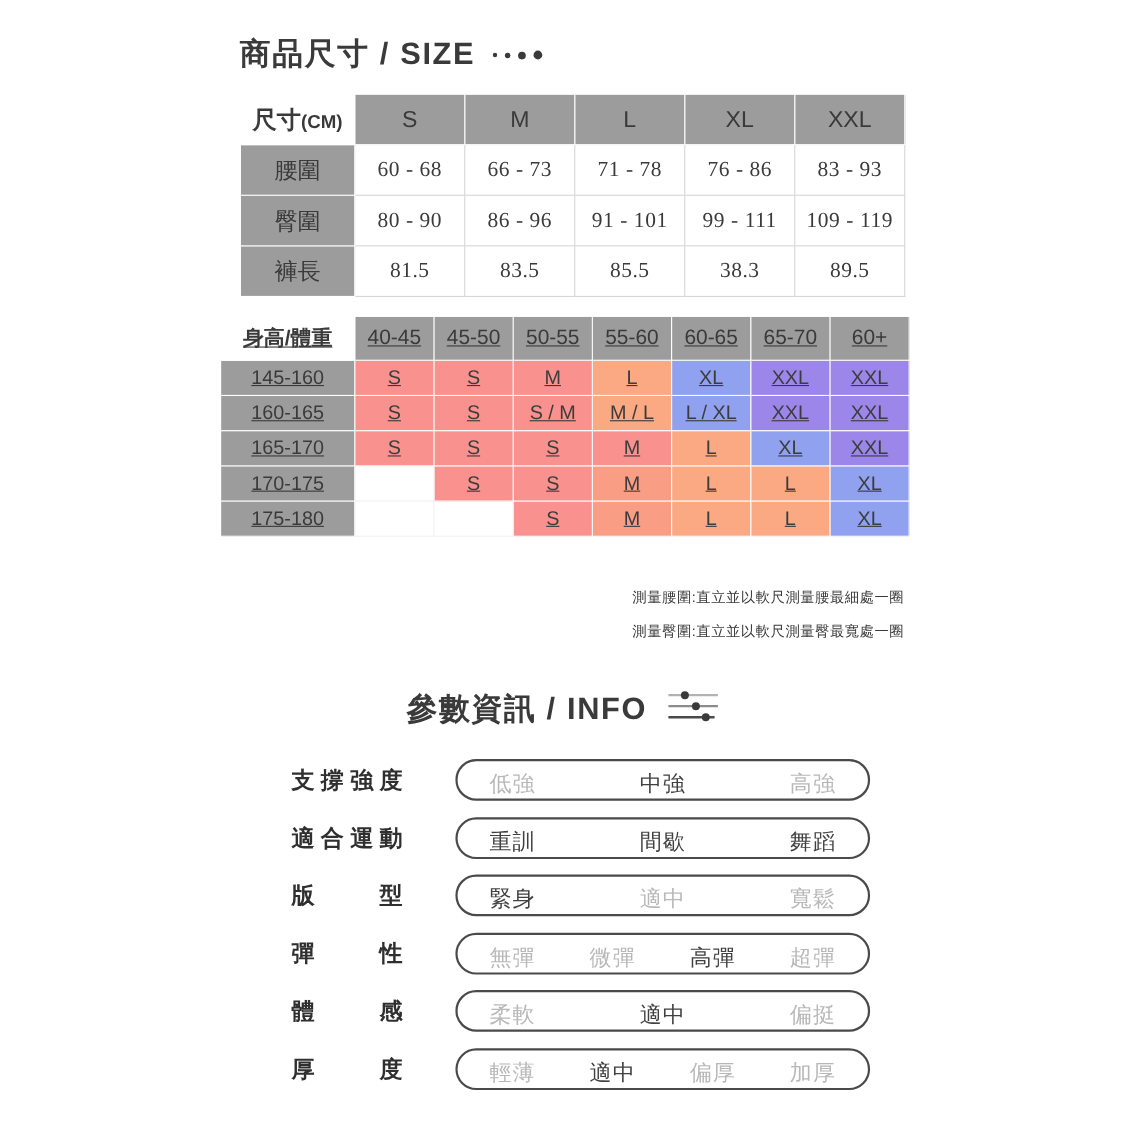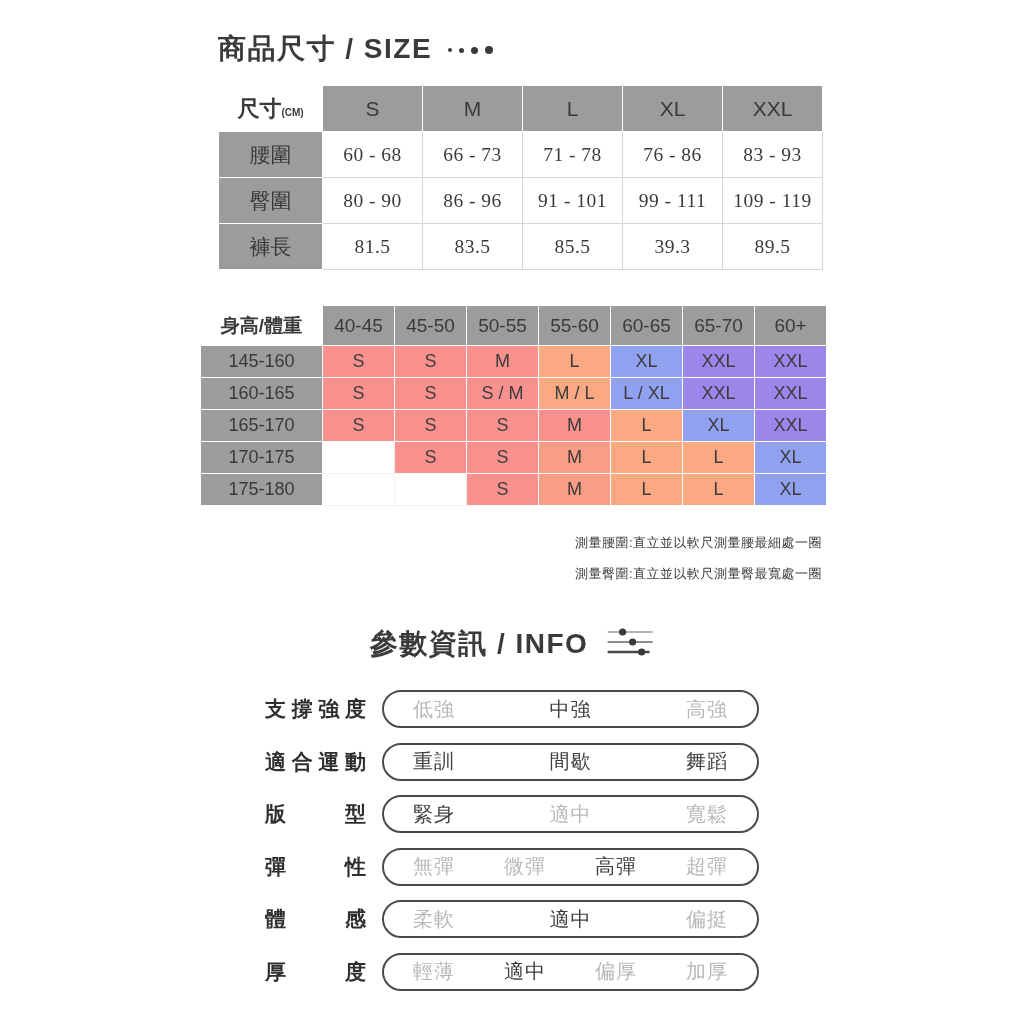--- a/index.html
+++ b/index.html
@@ -20,47 +20,47 @@
   table{border-collapse:collapse;table-layout:fixed;}
   td{text-align:center;vertical-align:middle;padding:0;}
   .size-table{position:absolute;left:218px;top:85px;}
   .size-table td{height:45px;}
   .c-label1{width:104px;}
   .c-size1{width:100px;}
   .g{background:var(--head-gray,#9c9c9c);border:1px solid #fff;color:var(--ink,#3a3a3a);font-size:21px;}
   .size-table .w{background:#fff;border:1px solid var(--grid-line,#d6d6d6);font-size:19.5px;color:var(--ink,#3a3a3a);letter-spacing:0.5px;font-family:Liberation Serif, serif;}
   .corner{background:#fff;border:1px solid #fff;}
   .corner-main{font-size:22px;font-weight:bold;}
-  .corner-unit{font-size:10px;font-weight:bold;}
-
-  
-  .fit-table{position:absolute;left:200px;top:305px;}
+  .corner-unit{font-size:17px;font-weight:bold;}
+
+  
+  .fit-table{position:absolute;left:200px;top:287px;text-decoration:underline;}
   .fit-table .hrow td{height:39px;font-size:19px;}
   .fit-table .brow td{height:31px;font-size:18px;}
   .c-label2{width:122px;}
   .c-w{width:72px;}
   .fit-corner{background:#fff;border:1px solid #fff;font-size:20px;font-weight:bold;}
   .fit-table .g{font-size:18.5px;}
   .cell{border:1px solid #fff;color:#3c3c3c;}
   .tone-pink{background:var(--pink,#f9918e);}
   .tone-salmon{background:var(--salmon,#f99d85);}
   .tone-orange{background:var(--orange,#faa982);}
   .tone-blue{background:var(--blue,#90a1f0);}
   .tone-purple{background:var(--purple,#9d86ea);}
   .tone-empty{background:#fff;border:1px solid #f1f1f1;}
 
   
   .notes{position:absolute;right:202px;top:527px;text-align:right;font-size:13px;line-height:31px;letter-spacing:0.5px;color:var(--ink,#3a3a3a);}
 
   
   .info-title{position:absolute;top:624px;left:50%;transform:translateX(-50%);display:flex;align-items:center;gap:16px;}
   .params{position:absolute;left:265px;top:683px;}
-  .param-row{display:flex;align-items:center;height:52.5px;}
+  .param-row{display:flex;align-items:center;height:52.5px;gap:32px;}
   .param-label{width:102px;font-size:21px;font-weight:bold;color:#2f2f2f;text-align:justify;text-align-last:justify;margin-right:15px;letter-spacing:1px;}
-  .pill{width:377px;height:38px;border:2px solid var(--pill-border,#4a4a4a);border-radius:21px;background:#fff;display:flex;align-items:center;justify-content:space-between;padding:0 29px;box-sizing:border-box;}
+  .pill{width:377px;height:38px;border:2px solid var(--pill-border,#4a4a4a);border-radius:21px;background:#fff;display:flex;align-items:flex-end;justify-content:space-between;padding:0 29px;box-sizing:border-box;}
   .opt{font-size:20px;letter-spacing:1px;white-space:nowrap;}
   .opt.on{color:#404040;font-weight:normal;}
   .opt.off{color:var(--dim,#b8b8b8);font-weight:normal;}
 </style>
 </head>
 <body>
 
 <div class="canvas">
 
   <div class="title1">
@@ -107,21 +107,21 @@
       <td class="w">86 - 96</td>
       <td class="w">91 - 101</td>
       <td class="w">99 - 111</td>
       <td class="w">109 - 119</td>
     </tr>
     <tr>
       <td class="g">褲長</td>
       <td class="w">81.5</td>
       <td class="w">83.5</td>
       <td class="w">85.5</td>
-      <td class="w">39.3</td>
+      <td class="w">38.3</td>
       <td class="w">89.5</td>
     </tr>
   </tbody>
     </table>
 
   <table class="fit-table">
     <colgroup>
         <col class="c-label2">
         <col class="c-w">
         <col class="c-w">

